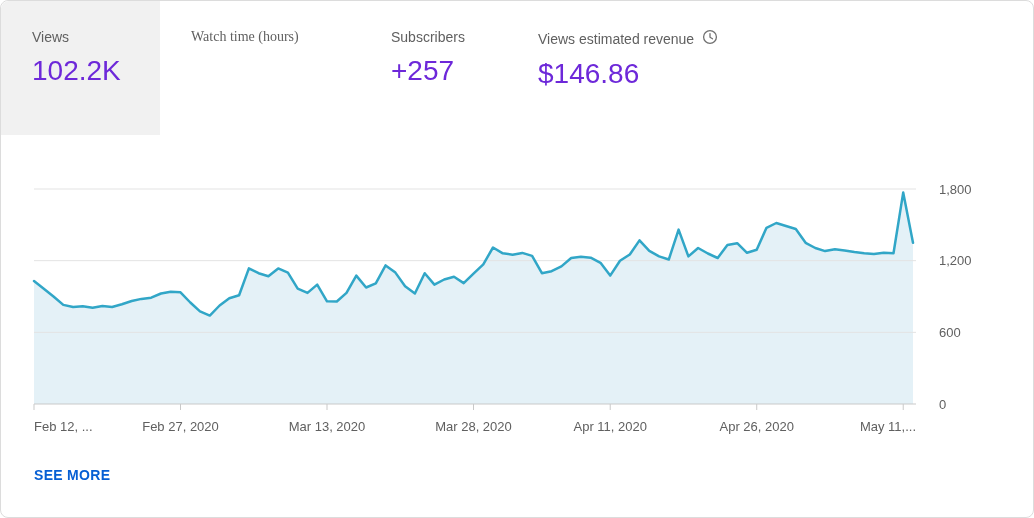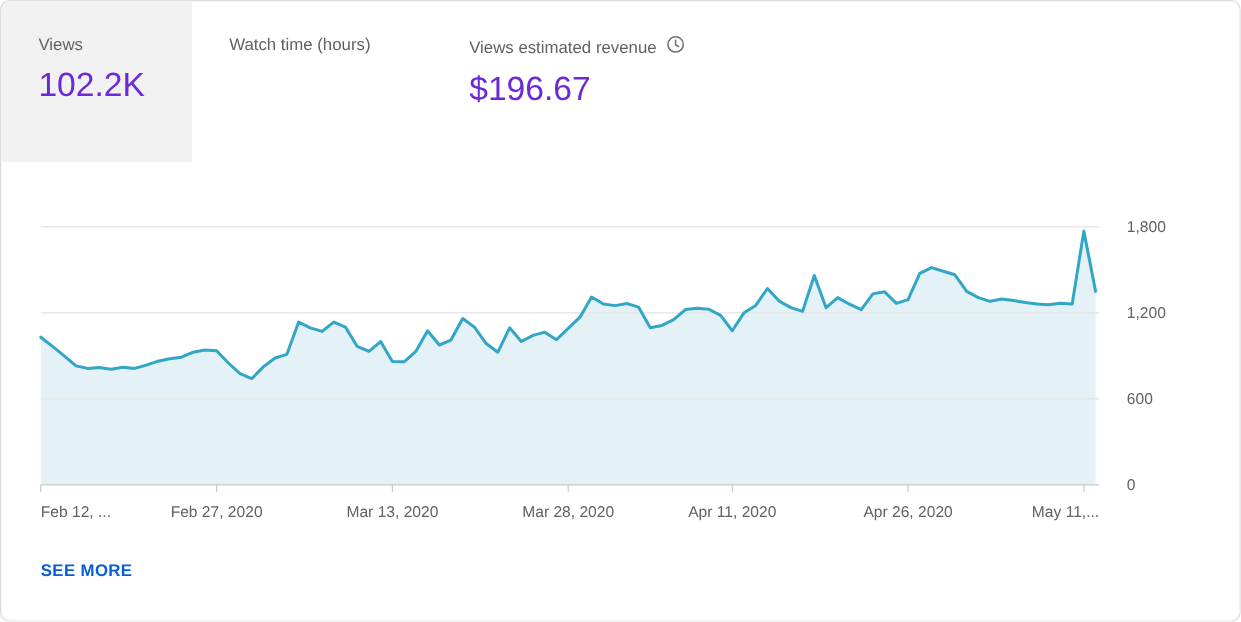--- a/index.html
+++ b/index.html
@@ -4,21 +4,21 @@
 <style>
   html,body{margin:0;padding:0;background:#ffffff;font-family:"Liberation Sans",sans-serif;}
   .card{
     position:relative;width:1034px;height:518px;box-sizing:border-box;
     background:#ffffff;border:1px solid #dcdcdc;border-radius:8px;overflow:hidden;
   }
   .tabs{position:absolute;top:0;left:0;height:134px;display:flex;z-index:2;}
   .tab{box-sizing:border-box;height:134px;padding:28px 0 0 31px;cursor:pointer;}
   .tab.selected{background:#f1f1f1;border-top-left-radius:8px;}
   .tab-views{width:159px;}
-  .tab-watch{width:200px;}
+  .tab-watch{width:200px;font-family:Liberation Serif, serif;}
   .tab-subs{width:147px;}
   .tab-revenue{width:250px;}
   .tab-label{font-size:14px;line-height:16px;color:#606060;display:flex;align-items:center;gap:8px;white-space:nowrap;}
   .tab-value{margin-top:9px;font-size:28px;line-height:34px;color:#6d28d9;white-space:nowrap;}
   .clock{flex:0 0 auto;display:inline-block;}
   .chart-svg{position:absolute;left:0;top:0;width:1034px;height:518px;z-index:1;}
   .axis-label{font-size:13px;fill:#606060;}
   .see-more{
     position:absolute;left:33px;top:466px;z-index:2;
     font-size:14px;font-weight:700;letter-spacing:.3px;
@@ -31,31 +31,35 @@
 <div class="card">
 
   <div class="tabs">
     <div class="tab tab-views selected">
       <div class="tab-label">Views</div>
       <div class="tab-value">102.2K</div>
     </div>
     <div class="tab tab-watch">
       <div class="tab-label">Watch time (hours)</div>
     </div>
+    <div class="tab tab-subs">
+      <div class="tab-label">Subscribers</div>
+      <div class="tab-value">+257</div>
+    </div>
     <div class="tab tab-revenue">
       <div class="tab-label">
         <span>Views estimated revenue</span>
         <span class="clock">
           <svg width="16" height="16" viewBox="0 0 16 16">
             <circle cx="8" cy="8" r="6.4" fill="none" stroke="#707070" stroke-width="1.3"></circle>
             <path d="M8 4.6 V8.3 L10.5 9.8" fill="none" stroke="#707070" stroke-width="1.3" stroke-linecap="round" stroke-linejoin="round"></path>
           </svg>
         </span>
       </div>
-      <div class="tab-value">$196.67</div>
+      <div class="tab-value">$146.86</div>
     </div>
   </div>
 
   <svg id="chart-svg" class="chart-svg" viewBox="0 0 1034 518">
       <path d="M33 403 L33.0 280.0 L42.8 287.7 L52.5 295.5 L62.3 303.9 L72.1 306.0 L81.8 305.3 L91.6 306.7 L101.4 305.1 L111.1 306.0 L120.9 303.3 L130.7 300.0 L140.4 297.9 L150.2 296.7 L160.0 292.5 L169.7 290.7 L179.5 291.3 L189.3 301.5 L199.0 310.4 L208.8 314.6 L218.6 304.5 L228.3 297.3 L238.1 294.3 L247.9 267.4 L257.6 272.2 L267.4 275.2 L277.2 267.4 L286.9 271.6 L296.7 287.7 L306.5 291.9 L316.2 283.6 L326.0 300.3 L335.8 300.5 L345.5 291.9 L355.3 274.6 L365.1 286.5 L374.8 282.4 L384.6 264.4 L394.4 271.6 L404.1 285.3 L413.9 292.5 L423.7 272.2 L433.4 283.6 L443.2 278.5 L453.0 275.8 L462.7 282.1 L472.5 272.6 L482.3 263.3 L492.0 246.5 L501.8 252.3 L511.6 253.7 L521.3 251.9 L531.1 254.9 L540.9 272.2 L550.6 270.2 L560.4 265.4 L570.2 257.0 L579.9 255.8 L589.7 256.7 L599.5 261.8 L609.2 274.6 L619.0 259.7 L628.8 253.5 L638.5 239.4 L648.3 249.9 L658.1 255.4 L667.8 258.5 L677.6 228.6 L687.4 255.4 L697.1 247.0 L706.9 252.5 L716.7 257.0 L726.4 243.9 L736.2 242.2 L746.0 251.8 L755.7 248.7 L765.5 226.8 L775.3 222.0 L785.0 225.0 L794.8 228.0 L804.6 241.8 L814.3 247.0 L824.1 250.1 L833.9 248.2 L843.6 249.4 L853.4 251.1 L863.2 252.3 L872.9 253.0 L882.7 251.8 L892.5 252.3 L902.2 191.6 L912.0 241.8 L912 403 Z" fill="#e4f1f7"></path>
       <line x1="33" y1="188" x2="915" y2="188" stroke="#e3e3e3" stroke-width="1"></line>
       <text x="938" y="192.5" class="axis-label">1,800</text>
       <line x1="33" y1="259.66666666666663" x2="915" y2="259.66666666666663" stroke="#e3e3e3" stroke-width="1"></line>
       <text x="938" y="264.16666666666663" class="axis-label">1,200</text>
       <line x1="33" y1="331.3333333333333" x2="915" y2="331.3333333333333" stroke="#e3e3e3" stroke-width="1"></line>

